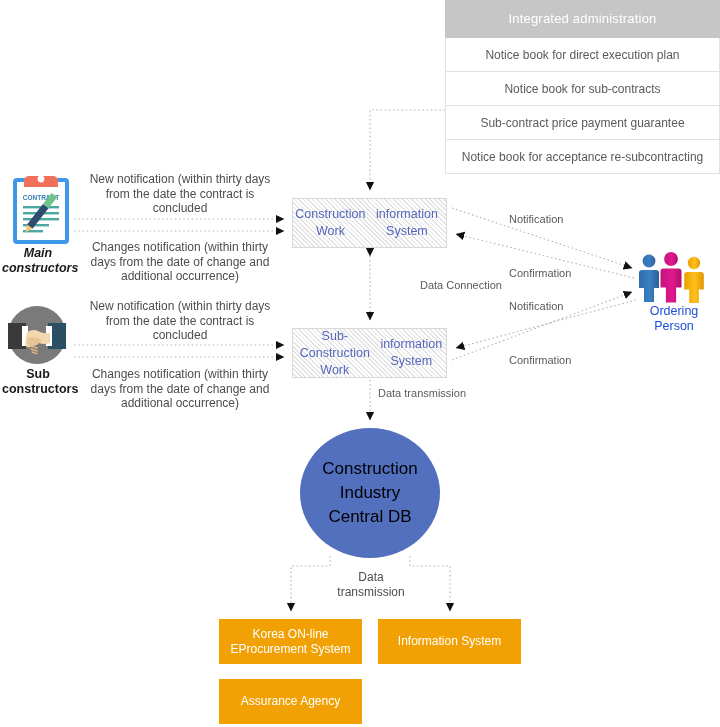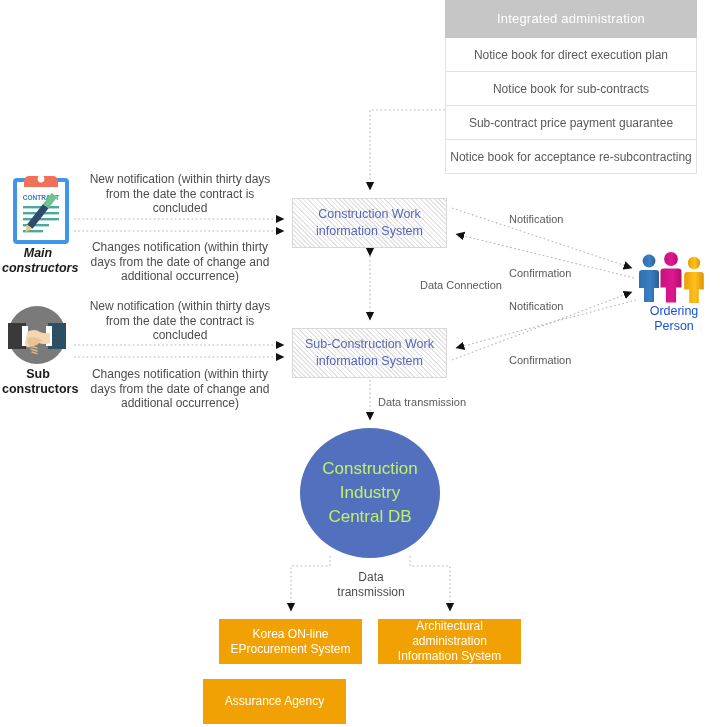--- a/index.html
+++ b/index.html
@@ -6,63 +6,63 @@
   body{
     width:720px;height:727px;position:relative;overflow:hidden;
     background:#ffffff;
     font-family:"Liberation Sans", sans-serif;
     color:#4d4d4d;
   }
   #stage{position:absolute;left:0;top:0;width:720px;height:727px;}
   .abs{position:absolute;}
 
   
-  #admin-panel{left:445px;top:0px;width:252px;}
+  #admin-panel{left:445px;top:0px;width:275px;}
   #admin-header{
     height:38px;line-height:38px;text-align:center;
     background:#c6c6c6;color:#ffffff;font-size:13px;
     letter-spacing:.2px;
   }
   .admin-row{
     height:34px;line-height:34px;text-align:center;
     background:#ffffff;border:1px solid #e2e2e2;border-top:none;
     font-size:12px;color:#5a5a5a;box-sizing:border-box;
   }
   .admin-row:first-of-type{border-top:1px solid #e2e2e2;}
 
   
   .sysbox{
     width:155px;height:50px;box-sizing:border-box;
     background-color:#f7f7f7;
     background-image:repeating-linear-gradient(45deg,
         #ffffff 0px,#ffffff 2px,#e3e3e3 2px,#e3e3e3 3.2px);
     border:1px solid #d8d8d8;
-    display:flex;flex-direction:column;align-items:center;justify-content:center;
+    display:flex;flex-direction:row;align-items:center;justify-content:center;
     color:#5566bb;font-size:12.5px;line-height:17px;text-align:center;
   }
   #sys-main{left:292px;top:198px;}
   #sys-sub{left:292px;top:328px;}
 
   
   #central-db{
     left:300px;top:428px;width:140px;height:130px;border-radius:50%;
-    background:#5270be;color:#bef264;
+    background:#5270be;color:#000000;
     display:flex;flex-direction:column;align-items:center;justify-content:center;
     font-size:17px;line-height:24px;text-align:center;font-weight:400;
   }
 
   
   .orange-box{
     width:143px;height:45px;background:#f2a104;color:#ffffff;
     display:flex;align-items:center;justify-content:center;text-align:center;
     font-size:12px;line-height:15px;box-sizing:border-box;padding:0 4px;
   }
   #ob-0{left:219px;top:619px;}
   #ob-1{left:378px;top:619px;}
-  #ob-2{left:203px;top:679px;}
+  #ob-2{left:219px;top:679px;}
   #ob-3{left:378px;top:679px;}
 
   
   .actor-label{
     text-align:center;font-size:12.5px;line-height:15px;
     color:#1a1a1a;font-weight:bold;
   }
   #main-actor{left:2px;top:172px;width:72px;font-style:italic;}
   #sub-actor{left:2px;top:305px;width:72px;}
   #ordering-actor{left:632px;top:248px;width:84px;}
@@ -204,21 +204,20 @@
   </div>
 
   <div class="abs orange-box" id="ob-0">
     <div>
       <div>Korea ON-line</div>
       <div>EProcurement System</div>
     </div>
   </div>
   <div class="abs orange-box" id="ob-1">
     <div>
-      <div>Architectural administration</div>
       <div>Information System</div>
     </div>
   </div>
   <div class="abs orange-box" id="ob-2">
     <div>Assurance Agency</div>
   </div>
 
   <div class="abs" id="main-actor">
     <div style="height:74px;"></div>
     <div class="actor-label">Main</div>
@@ -241,20 +240,20 @@
   <div class="abs flow-cap" style="left:85px;top:240px;width:190px;">Changes notification (within thirty days from the date of change and additional occurrence)</div>
 
   <div class="abs flow-cap" style="left:85px;top:299px;width:190px;">New notification (within thirty days from the date the contract is concluded</div>
   <div class="abs flow-cap" style="left:85px;top:367px;width:190px;">Changes notification (within thirty days from the date of change and additional occurrence)</div>
 
   <div class="abs edge-cap" style="left:509px;top:213px;">Notification</div>
   <div class="abs edge-cap" style="left:509px;top:267px;">Confirmation</div>
   <div class="abs edge-cap" style="left:509px;top:300px;">Notification</div>
   <div class="abs edge-cap" style="left:509px;top:354px;">Confirmation</div>
 
-  <div class="abs edge-cap" style="left:378px;top:396px;">Data transmission</div>
+  <div class="abs edge-cap" style="left:378px;top:387px;">Data transmission</div>
 
   <div class="abs flow-cap" style="left:336px;top:570px;width:70px;">
     <div>Data</div>
     <div>transmission</div>
   </div>
 
 </div>
 
 </body></html>

